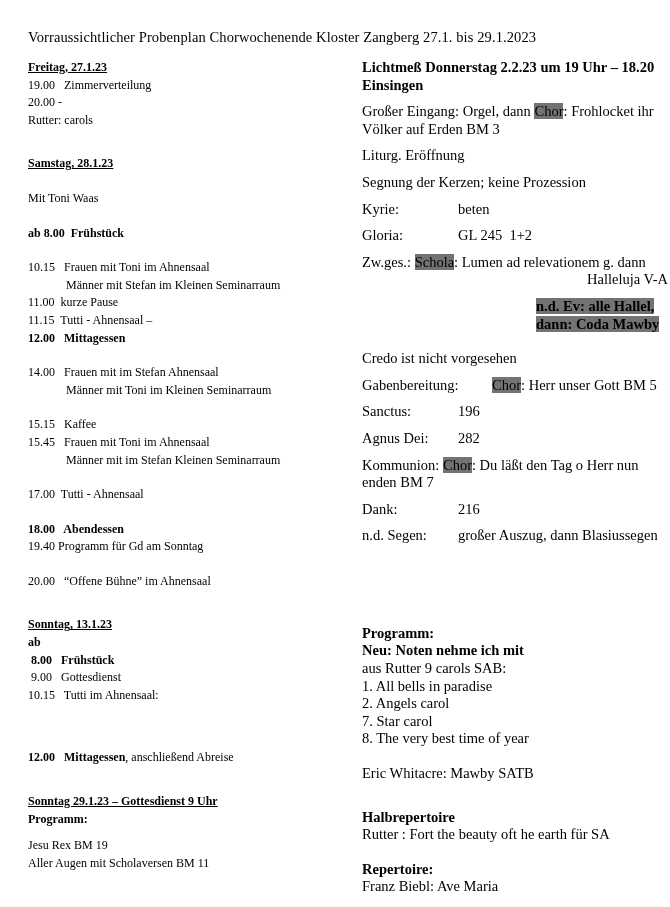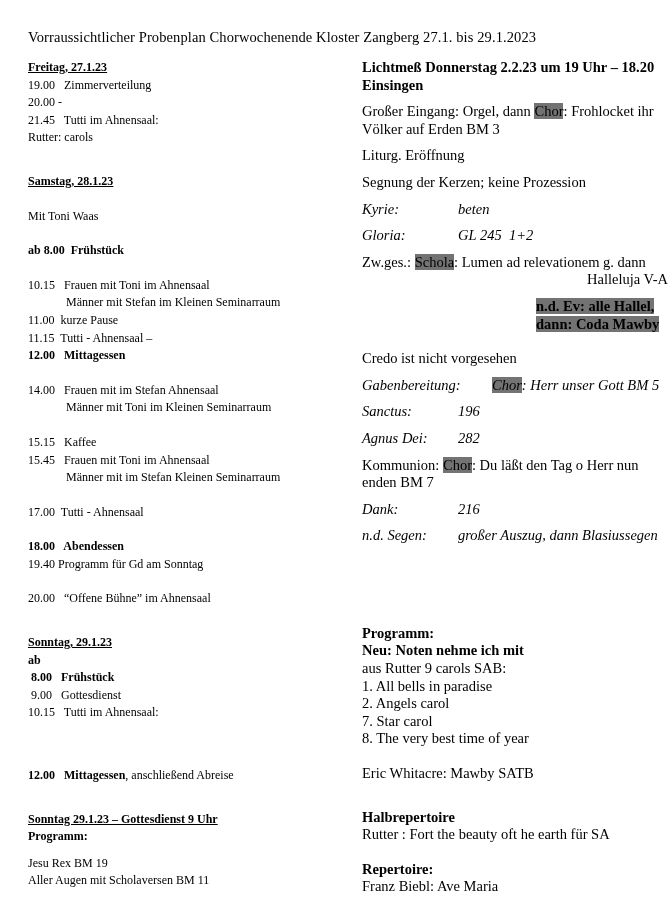--- a/index.html
+++ b/index.html
@@ -55,38 +55,37 @@
   .gap-s { height: 9px; }
   .gap-m { height: 17px; }
   .gap-l { height: 26px; }
   .gap-xxl { height: 45px; }
   .hl {
     background: #737373;
   }
   .ind2 { padding-left: 38px; }
   .right-indent-a { padding-left: 168px; text-align: right; }
   .right-indent-b { padding-left: 174px; font-weight: bold; }
-  .label-row { display: flex; font-style: italic; }
+  .label-row { display: flex; }
   .label-row .lbl { width: 96px; flex: 0 0 96px; }
   .nowrap { white-space: nowrap; }
 </style>
 </head>
 <body>
 
 <div class="page">
 
   <div class="doc-title">Vorraussichtlicher Probenplan  Chorwochenende Kloster Zangberg  27.1. bis 29.1.2023</div>
 
   <div class="col-left">
 
     <div>
       <div><span class="hdr">Freitag, 27.1.23</span></div>
       <div class="line">19.00   Zimmerverteilung</div>
       <div class="line">20.00 -</div>
-      <div class="line">21.45   Tutti im Ahnensaal:</div>
       <div class="line">Rutter: carols</div>
     </div>
 
     <div class="gap-l"></div>
 
     <div>
       <div><span class="hdr">Samstag, 28.1.23</span></div>
       <div class="gap-m"></div>
       <div class="line">Mit Toni Waas</div>
       <div class="gap-m"></div>
@@ -109,21 +108,21 @@
       <div class="gap-m"></div>
       <div class="line b">18.00   Abendessen</div>
       <div class="line">19.40 Programm für Gd am Sonntag</div>
       <div class="gap-m"></div>
       <div class="line">20.00   “Offene Bühne” im Ahnensaal</div>
     </div>
 
     <div class="gap-l"></div>
 
     <div>
-      <div><span class="hdr">Sonntag, 29.1.23</span></div>
+      <div><span class="hdr">Sonntag, 13.1.23</span></div>
       <div class="line b">ab</div>
       <div class="line b"> 8.00   Frühstück</div>
       <div class="line"> 9.00   Gottesdienst</div>
       <div class="line">10.15   Tutti im Ahnensaal:</div>
       <div class="gap-xxl"></div>
       <div class="line"><span class="b">12.00   Mittagessen</span><span>, anschließend Abreise</span></div>
     </div>
 
     <div class="gap-l"></div>
 

